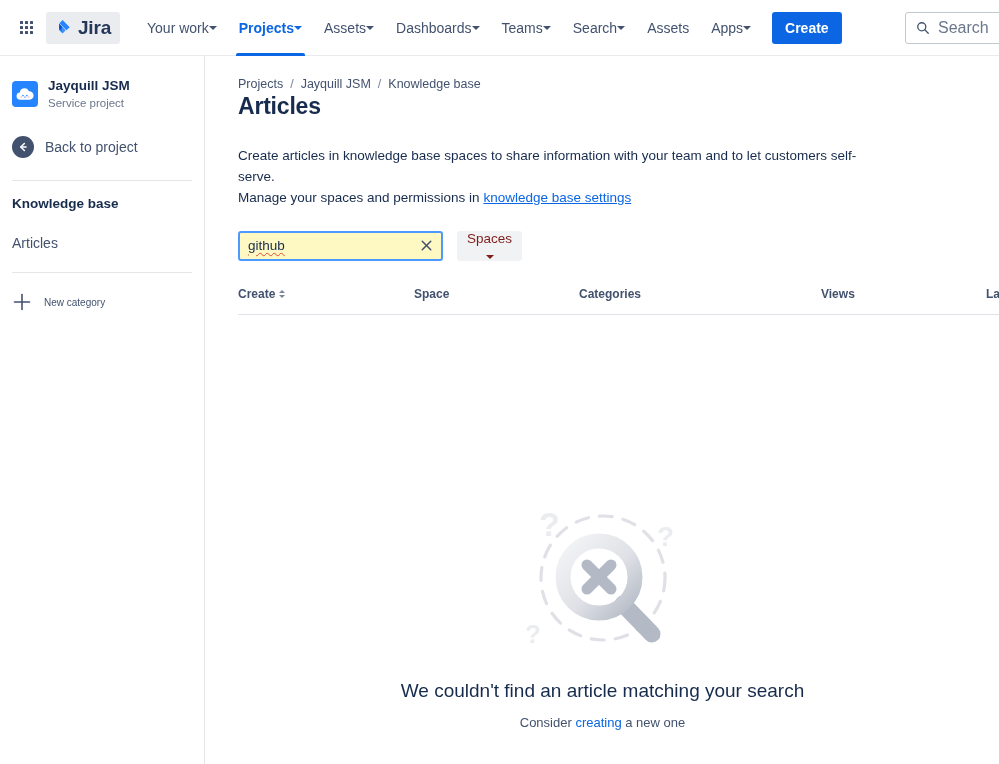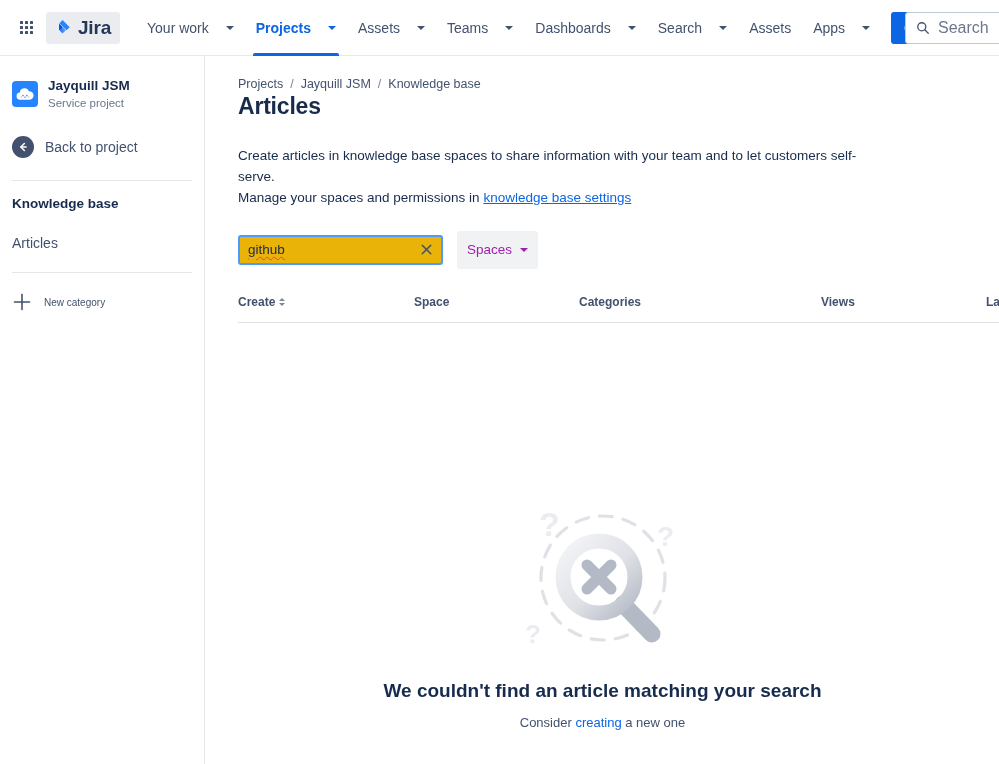--- a/index.html
+++ b/index.html
@@ -38,21 +38,21 @@
     margin-left: 4px;
     background: #ebecf0; border-radius: 3px; cursor: pointer;
   }
   #jira-logo .wordmark {
     font-size: 19px; font-weight: 700; color: #253858; letter-spacing: -0.2px;
   }
 
   #navlinks { display: flex; align-items: center; height: 56px; margin-left: 16px; }
   .navitem {
     position: relative;
-    display: flex; align-items: center; gap: 17px;
+    display: flex; align-items: center; gap: 0;
     height: 56px; padding: 4px 11px;
     font-size: 14px; font-weight: 500; color: #42526e; cursor: pointer;
     white-space: nowrap;
   }
   .navitem.active { color: #0c66e4; font-weight: 600; }
   .navitem.active::after {
     content: ""; position: absolute; left: 8px; right: 8px; bottom: 0;
     height: 3px; background: #0c66e4; border-radius: 2px 2px 0 0;
   }
   .caret {
@@ -152,41 +152,42 @@
     margin-top: 26px; font-size: 13.5px; color: #172b4d; line-height: 1.55;
     max-width: 640px;
   }
   #kb-settings-link { color: #0c66e4; text-decoration: underline; cursor: pointer; }
 
   #filter-row { display: flex; align-items: center; gap: 14px; margin-top: 22px; }
   #search-field {
     position: relative;
     width: 205px; height: 30px;
     border: 2px solid #4c9aff; border-radius: 3px;
-    background: #eab308;
+    background: #fef9c3;
     display: flex; align-items: center;
     padding: 0 30px 0 8px;
   }
   #search-value {
     font-size: 13.5px; color: #172b4d;
     text-decoration: underline; text-decoration-style: wavy;
     text-decoration-color: #e34935; text-decoration-thickness: 1px;
     text-underline-offset: 2px;
   }
   #search-clear {
     position: absolute; right: 5px; top: 50%; transform: translateY(-50%);
     width: 20px; height: 20px; cursor: pointer;
     display: flex; align-items: center; justify-content: center;
   }
   #spaces-btn {
     display: flex; align-items: center; gap: 8px;
-    height: 38px; padding: 0 10px;
+    height: 30px; padding: 0 10px;
     background: #f1f2f4; border: none; border-radius: 3px;
-    font-family: inherit; font-size: 13.5px; font-weight: 500; color: #a21caf;
+    font-family: inherit; font-size: 13.5px; font-weight: 500; color: #7f1d1d;
     cursor: pointer;
+    flex-direction: column;
   }
 
   
   #table-head {
     position: relative;
     margin-top: 26px; height: 28px;
     border-bottom: 1px solid #dfe1e6;
     width: 761px;
   }
   .th {
@@ -213,21 +214,21 @@
 
   
   #empty-state {
     position: absolute; left: 0; top: 440px;
     width: 793px;
     display: flex; flex-direction: column; align-items: center;
   }
   #empty-illustration { width: 180px; height: 170px; }
   #empty-title {
     margin-top: 14px;
-    font-size: 19px; font-weight: 700; color: #172b4d;
+    font-size: 19px; font-weight: 400; color: #172b4d;
   }
   #empty-sub {
     margin-top: 13px; font-size: 13px; color: #42526e;
   }
   #empty-create-link { color: #0c66e4; cursor: pointer; }
 </style>
 </head>
 <body>
 
 <div id="topnav">
@@ -262,25 +263,25 @@
     </div>
     <div class="navitem active">
       <span>Projects</span>
       <span class="caret"></span>
     </div>
     <div class="navitem">
       <span>Assets</span>
       <span class="caret"></span>
     </div>
     <div class="navitem">
+      <span>Dashboards</span>
+      <span class="caret"></span>
+    </div>
+    <div class="navitem">
       <span>Teams</span>
-      <span class="caret"></span>
-    </div>
-    <div class="navitem">
-      <span>Dashboards</span>
       <span class="caret"></span>
     </div>
     <div class="navitem">
       <span>Search</span>
       <span class="caret"></span>
     </div>
     <div class="navitem">
       <span>Assets</span>
     </div>
     <div class="navitem">

